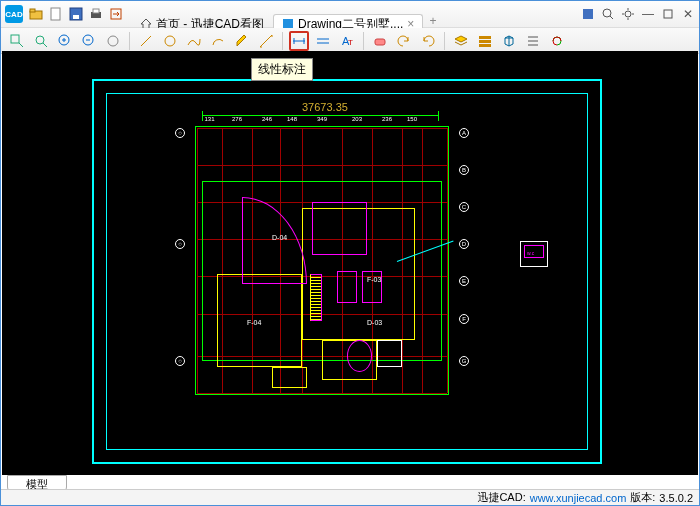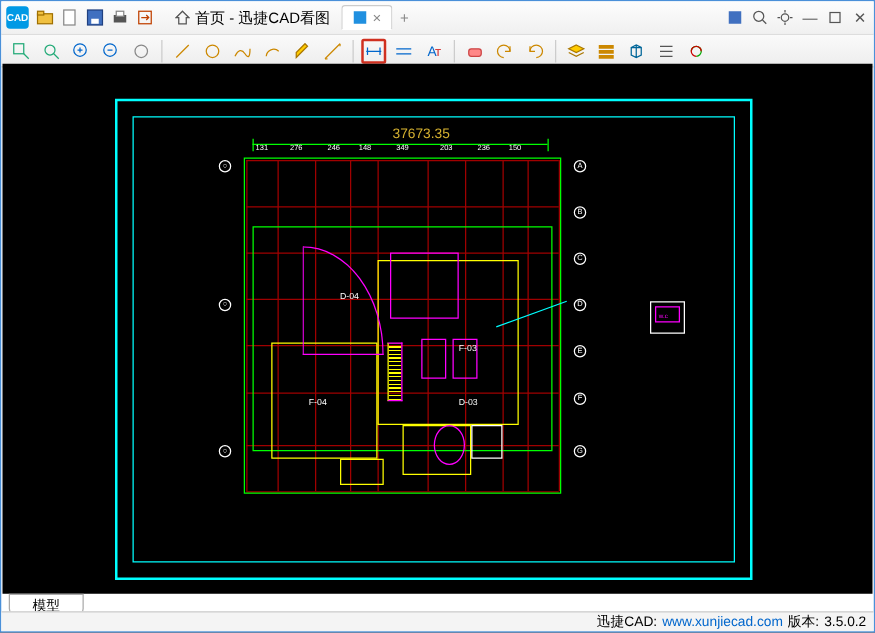--- a/index.html
+++ b/index.html
@@ -1,37 +1,37 @@
 <!DOCTYPE html>
 <html><head>
 <meta charset="utf-8">
 <style>
   * { box-sizing: border-box; margin: 0; padding: 0; }
   body { width: 700px; height: 506px; font-family: "Microsoft YaHei", sans-serif; font-size: 12px; background: #fff; position: relative; border: 1px solid #4a90d9; }
   .titlebar { height: 22px; background: linear-gradient(#fdfdfd,#f0f0f0); display: flex; align-items: center; padding: 13px 4px; border-bottom: 1px solid #ddd; }
   .app-icon { width: 18px; height: 18px; background: #0099e5; border-radius: 3px; margin-right: 6px; display:flex;align-items:center;justify-content:center;color:#fff;font-size:8px;font-weight:bold; }
   .tb-btns { display:flex; gap:6px; align-items:center; }
   .tb-ico { width:14px; height:14px; display:flex;align-items:center;justify-content:center; cursor:pointer; }
-  .tabs { display:flex; margin-left:8px; align-items:center; height:100%; }
+  .tabs { display:flex; margin-left:8px; height:100%; }
   .tab { display:flex; align-items:center; gap:4px; padding:0 8px; height:20px; border:1px solid transparent; cursor:pointer; }
   .tab.active { background:#fff; border:1px solid #ccc; border-bottom:1px solid #fff; border-radius:3px 3px 0 0; }
   .tab-ico { width:12px; height:12px; }
   .win-controls { margin-left:auto; display:flex; gap:6px; align-items:center; }
   .win-btn { width:14px; height:14px; cursor:pointer; display:flex;align-items:center;justify-content:center; color:#555; }
   .toolbar { height:26px; background:linear-gradient(#fafafa,#ededed); border-bottom:1px solid #ccc; display:flex; align-items:center; padding:0 6px; gap:4px; position:relative; }
   .tool { width:20px; height:20px; display:flex;align-items:center;justify-content:center; cursor:pointer; border:1px solid transparent; border-radius:2px; }
   .tool.selected { border:2px solid #d03020; }
   .sep { width:1px; height:18px; background:#ccc; margin:0 2px; }
   .tooltip { position:absolute; top:30px; left:250px; background:#ffffe1; border:1px solid #888; padding:2px 6px; font-size:12px; z-index:10; }
   .canvas { position:absolute; top:50px; left:1px; right:1px; bottom:30px; background:#000; overflow:hidden; }
   .frame-outer { position:absolute; left:90px; top:28px; width:510px; height:385px; border:2px solid #00ffff; }
   .frame-inner { position:absolute; left:12px; top:12px; right:12px; bottom:12px; border:1px solid #00ffff; }
   .dim-line { position:absolute; left:200px; top:64px; width:236px; height:1px; background:#00ff00; }
   .dim-tick { position:absolute; width:1px; height:10px; background:#00ff00; top:60px; }
-  .dim-text { position:absolute; color:#d4b030; font-size:11px; left:300px; top:50px;margin-left:12px; }
+  .dim-text { position:absolute; color:#d4b030; font-size:11px; left:300px; top:50px; }
   .plan-title { position:absolute; color:#fff; font-size:16px; left:260px; bottom:28px; letter-spacing:2px; }
   .plan-title .scale { font-size:14px; margin-left:12px; }
   .grid-area { position:absolute; left:195px; top:77px; width:250px; height:265px; }
   .vline { position:absolute; top:0; bottom:0; width:1px; background:#a00000; }
   .hline { position:absolute; left:0; right:0; height:1px; background:#a00000; }
   .gridlabel-top { position:absolute; top:-12px; color:#fff; font-size:6px; transform:translateX(-50%);}
   .gridlabel-side { position:absolute; width:10px; height:10px; border:1px solid #fff; border-radius:50%; color:#fff; font-size:6px; display:flex;align-items:center;justify-content:center; }
   .wall { position:absolute; border:1px solid #ffff00; }
   .room-mag { position:absolute; border:1px solid #ff00ff; }
   .green-box { position:absolute; border:1px solid #00ff00; }
@@ -85,20 +85,21 @@
     <div class="tab">
       <svg class="tab-ico" width="12" height="12">
           <path d="M6 1 L11 6 L9 6 L9 11 L3 11 L3 6 L1 6 Z" fill="none" stroke="#555"></path>
         </svg>
       <span>首页 - 迅捷CAD看图</span>
     </div>
     <div class="tab active">
       <svg class="tab-ico" width="12" height="12">
           <rect x="1" y="1" width="10" height="10" fill="#2090e0"></rect>
         </svg>
+      <span>Drawing二号别墅....</span>
       <span style="color:#888;">×</span>
     </div>
     <span style="padding:0 6px;color:#888;cursor:pointer;">+</span>
   </div>
   <div class="win-controls">
     <span class="win-btn">
         <svg width="14" height="14">
           <rect x="2" y="2" width="10" height="10" fill="#4070c0"></rect>
         </svg>
       </span>
@@ -257,20 +258,21 @@
         <line x1="3" y1="12" x2="13" y2="12" stroke="#555"></line>
       </svg>
     </span>
   <span class="tool">
       <svg width="16" height="16">
         <path d="M4 8 A4 4 0 1 1 8 12" fill="none" stroke="#0a0"></path>
         <path d="M8 12 A4 4 0 1 1 12 8" fill="none" stroke="#c00"></path>
       </svg>
     </span>
 
+  <div class="tooltip">线性标注</div>
 </div>
 
 <div class="canvas">
   <div class="frame-outer">
     <div class="frame-inner"></div>
   </div>
 
   <div class="dim-line"></div>
   <div class="dim-tick" style="left:200px;"></div>
   <div class="dim-tick" style="left:436px;"></div>

